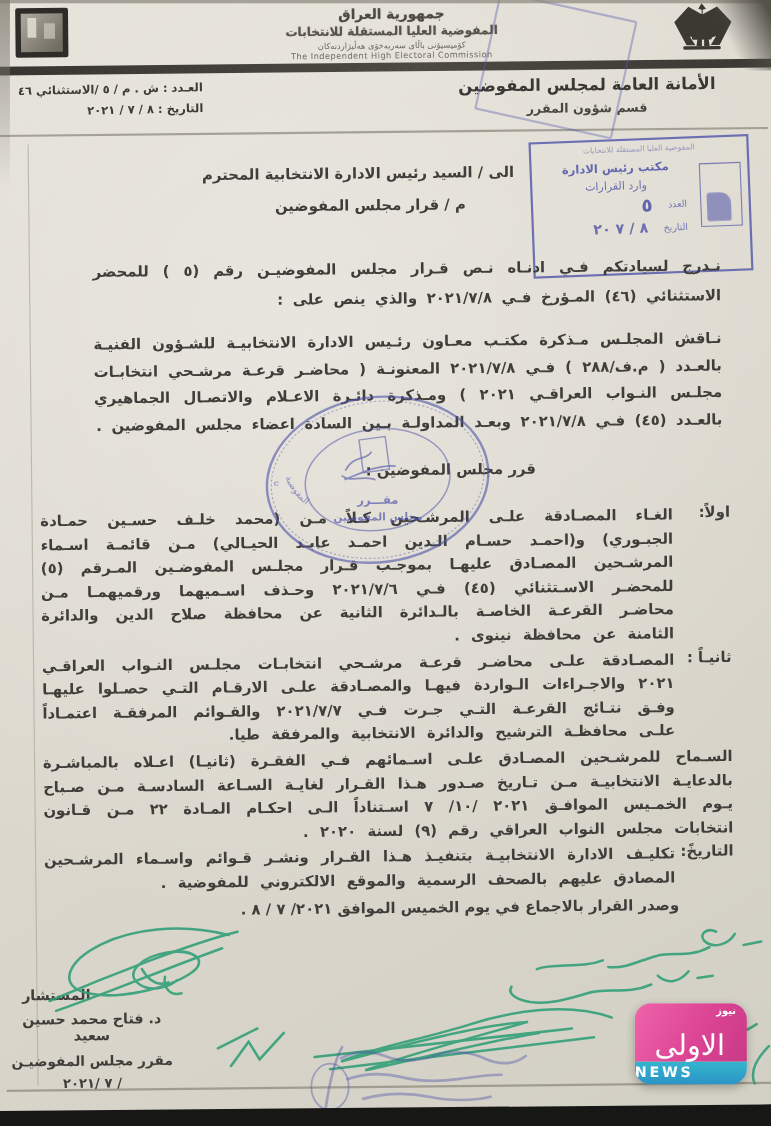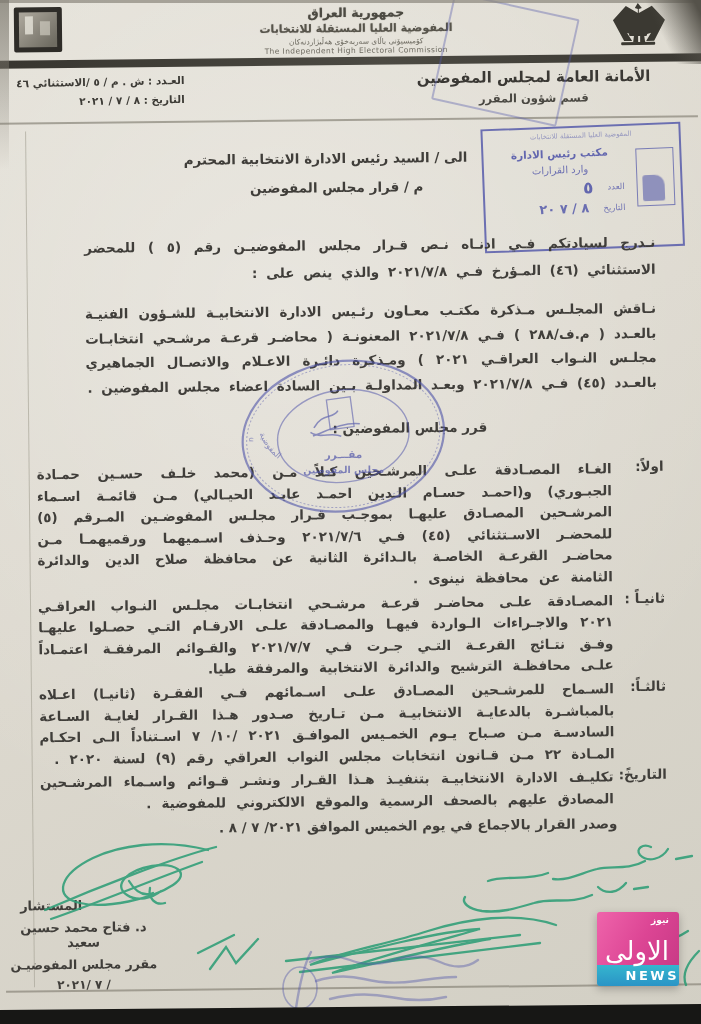--- a/index.html
+++ b/index.html
@@ -108,29 +108,29 @@
   
   .sig-block { position:absolute; top:895px; right:548px; width:150px; text-align:center; direction:rtl; }
   .sig-title { font-size:13px; font-weight:bold; padding-left:0; transform:translateX(-32px); }
   .sig-name  { font-size:13px; font-weight:bold; margin-top:7px; }
   .sig-role  { font-size:12.5px; font-weight:bold; margin-top:7px; }
   .sig-date  { font-size:12px; font-weight:bold; margin-top:6px; direction:ltr; unicode-bidi:bidi-override; }
 
   .ink-overlay { position:absolute; inset:0; pointer-events:none; }
 
   
-  .news-logo { position:absolute; top:912px; right:22px; width:82px; height:74px; border-radius:3px;
+  .news-logo { position:absolute; top:912px; right:22px; width:102px; height:74px; border-radius:15px;
                overflow:hidden; box-shadow:0 3px 8px rgba(0,0,0,.25); z-index:9; }
   .news-logo .top { height:53px; background:linear-gradient(118deg,#ef64ab 0%, #dc4594 55%, #c93a86 100%);
                position:relative; color:#fff; direction:rtl; text-align:center; }
   .news-logo .sub { position:absolute; top:3px; right:10px; font-size:9px; font-weight:bold; }
   .news-logo .big { position:absolute; bottom:0px; right:6px; left:4px; font-size:26px; font-weight:normal;
                letter-spacing:-1px; line-height:28px; }
   .news-logo .bar { height:21px; background:linear-gradient(180deg,#35b5ce,#2a94c6); color:#fff;
-               font-size:13px; font-weight:bold; letter-spacing:2.5px; text-align:right; line-height:21px;
+               font-size:13px; font-weight:bold; letter-spacing:2.5px; text-align:left; line-height:21px;
                font-family:"DejaVu Sans", sans-serif; }
 </style>
 </head>
 <body>
 
 <div class="stage">
   <div class="paper"></div>
 
   <div class="tilt">
 
@@ -205,21 +205,20 @@
     <div class="clauses">
       <div class="clause">
         <span class="clause-label">اولاً:</span>
         <span class="clause-text">الغـاء المصـادقة علـى المرشـحين كـلاً مـن (محمد خلـف حسـين حمـادة الجبـوري) و(احمـد حسـام الـدين احمـد عابـد الحيـالي) مـن قائمـة اسـماء المرشـحين المصـادق عليهـا بموجـب قـرار مجلـس المفوضـين المـرقم (٥) للمحضـر الاسـتثنائي (٤٥) فـي ٢٠٢١/٧/٦ وحـذف اسـميهما ورقميهمـا مـن محاضـر القرعـة الخاصـة بالـدائرة الثانية عن محافظة صلاح الدين والدائرة الثامنة عن محافظة نينوى .</span>
       </div>
       <div class="clause">
         <span class="clause-label">ثانيـاً :</span>
         <span class="clause-text">المصـادقة علـى محاضـر قرعـة مرشـحي انتخابـات مجلـس النـواب العراقـي ٢٠٢١ والاجـراءات الـواردة فيهـا والمصـادقة علـى الارقـام التـي حصـلوا عليهـا وفـق نتـائج القرعـة التـي جـرت فـي ٢٠٢١/٧/٧ والقـوائم المرفقـة اعتمـاداً علـى محافظـة الترشيح والدائرة الانتخابية والمرفقة طيا.</span>
       </div>
       <div class="clause">
-        <span class="clause-label">ثالثـاً:</span>
         <span class="clause-text">السـماح للمرشـحين المصـادق علـى اسـمائهم فـي الفقـرة (ثانيـا) اعـلاه بالمباشـرة بالدعايـة الانتخابيـة مـن تـاريخ صـدور هـذا القـرار لغايـة السـاعة السادسـة مـن صـباح يـوم الخمـيس الموافـق ٢٠٢١ /١٠/ ٧ اسـتناداً الـى احكـام المـادة ٢٢ مـن قـانون انتخابات مجلس النواب العراقي رقم (٩) لسنة ٢٠٢٠ .</span>
       </div>
       <div class="clause">
         <span class="clause-label">التاريخً:</span>
         <span class="clause-text">تكليـف الادارة الانتخابيـة بتنفيـذ هـذا القـرار ونشـر قـوائم واسـماء المرشـحين المصادق عليهم بالصحف الرسمية والموقع الالكتروني للمفوضية .</span>
       </div>
       <div class="closing">وصدر القرار بالاجماع في يوم الخميس الموافق ٢٠٢١/ ٧ / ٨ .</div>
     </div>
 
     <svg class="round-stamp" viewBox="0 0 212 160">

